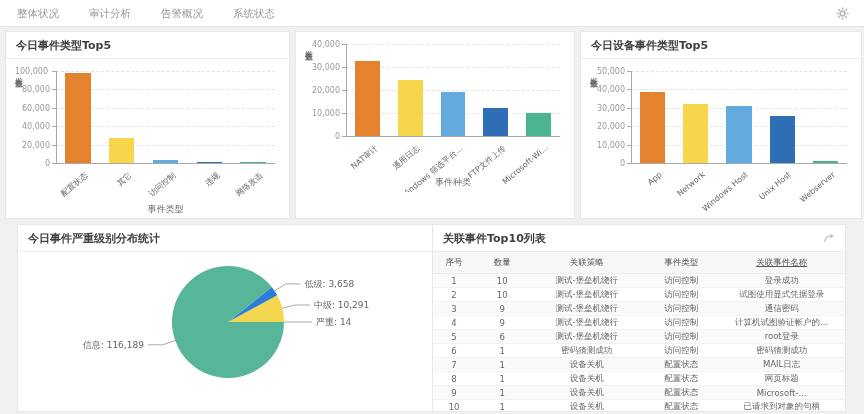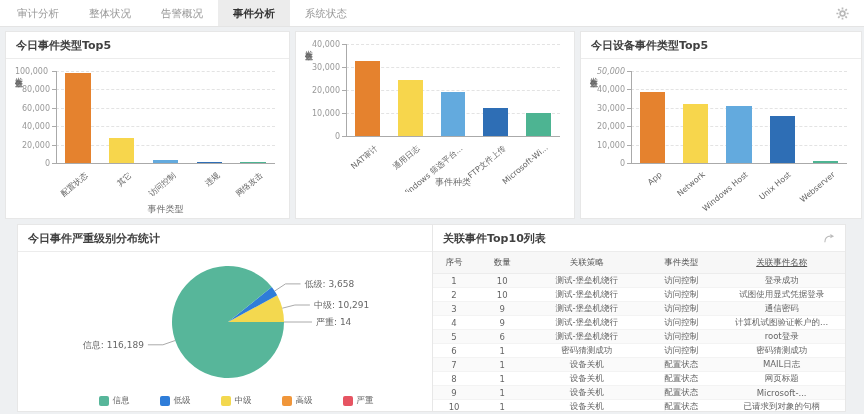--- a/index.html
+++ b/index.html
@@ -32,24 +32,23 @@
     overflow:hidden;white-space:nowrap;text-overflow:ellipsis;padding:0 2px}
   tr.alt td{background:#fafafa}
   .icon-svg{display:block}
 </style>
 </head>
 <body>
 
 <div class="dashboard">
 
   <div class="tabbar" id="tabbar">
+      <div class="tab">整体状况</div>
       <div class="tab">审计分析</div>
-      <div class="tab">整体状况</div>
       <div class="tab">告警概况</div>
-      <div class="tab active">事件分析</div>
       <div class="tab">系统状态</div>
     </div>
   <span class="gear">
     <svg class="icon-svg" width="15" height="15" viewBox="0 0 16 16">
       <g stroke="#b9b9b9" stroke-width="1.8" fill="none">
         <circle cx="8" cy="8" r="2.6"></circle>
         <path d="M8 1.5V3.6M8 12.4v2.1M1.5 8h2.1M12.4 8h2.1M3.4 3.4l1.5 1.5M11.1 11.1l1.5 1.5M12.6 3.4l-1.5 1.5M4.9 11.1l-1.5 1.5"></path>
       </g>
     </svg>
   </span>
@@ -123,21 +122,21 @@
         <div class="ylabel" style="left: 6px; top: 12px; height: 92px; display: flex; align-items: center;">发生数量</div>
         <div class="xtitle" style="left: 50px; top: 144px; width: 214px;">事件种类</div>
       </div>
   </div>
   <div class="card" style="left:580px;top:31px;width:282px;height:188px">
     <div class="card-h">
         <span>今日设备事件类型Top5</span>
       </div>
     <div class="card-b" id="bar2" style="height:160px">
         <div class="grid" style="left: 50px; top: 12px; width: 216px; height: 0px;"></div>
-        <div class="ytick" style="left: 2px; top: 8px; font-style: italic;">50,000</div>
+        <div class="ytick" style="left: 2px; top: 8px;">50,000</div>
         <div class="axis" style="left: 46px; top: 12px; width: 4px; height: 1px;"></div>
         <div class="grid" style="left: 50px; top: 30.4px; width: 216px; height: 0px;"></div>
         <div class="ytick" style="left: 2px; top: 26.4px;">40,000</div>
         <div class="axis" style="left: 46px; top: 30.4px; width: 4px; height: 1px;"></div>
         <div class="grid" style="left: 50px; top: 48.8px; width: 216px; height: 0px;"></div>
         <div class="ytick" style="left: 2px; top: 44.8px;">30,000</div>
         <div class="axis" style="left: 46px; top: 48.8px; width: 4px; height: 1px;"></div>
         <div class="grid" style="left: 50px; top: 67.2px; width: 216px; height: 0px;"></div>
         <div class="ytick" style="left: 2px; top: 63.2px;">20,000</div>
         <div class="axis" style="left: 46px; top: 67.2px; width: 4px; height: 1px;"></div>
@@ -174,42 +173,20 @@
           <path d="M210,70 L266.00,69.96 A56,56 0 0,0 259.21,43.28 Z" fill="#f3d84f"></path>
           <polyline points="264.3,56.2 276.9,53.0 291.9,53.0" fill="none" stroke="#aaa"></polyline>
           <text x="295.9" y="56.0" text-anchor="start" font-size="9" fill="#666">中级: 10,291</text>
           <path d="M210,70 L259.21,43.28 A56,56 0 0,0 253.75,35.05 Z" fill="#2f7dd9"></path>
           <polyline points="256.7,39.0 267.5,31.9 282.5,31.9" fill="none" stroke="#aaa"></polyline>
           <text x="286.5" y="34.9" text-anchor="start" font-size="9" fill="#666">低级: 3,658</text>
           <path d="M210,70 L253.75,35.05 A56,56 0 1,0 266.00,70.00 Z" fill="#57b69a"></path>
           <polyline points="157.2,88.5 144.9,92.8 129.9,92.8" fill="none" stroke="#aaa"></polyline>
           <text x="125.9" y="95.8" text-anchor="end" font-size="9" fill="#666">信息: 116,189</text>
         </svg>
-      <div class="legend" id="pieLegend">
-          <span class="leg-item">
-            <span class="leg-sw" style="background: rgb(87, 182, 154);"></span>
-            <span>信息</span>
-          </span>
-          <span class="leg-item">
-            <span class="leg-sw" style="background: rgb(47, 125, 217);"></span>
-            <span>低级</span>
-          </span>
-          <span class="leg-item">
-            <span class="leg-sw" style="background: rgb(243, 216, 79);"></span>
-            <span>中级</span>
-          </span>
-          <span class="leg-item">
-            <span class="leg-sw" style="background: rgb(240, 150, 58);"></span>
-            <span>高级</span>
-          </span>
-          <span class="leg-item">
-            <span class="leg-sw" style="background: rgb(230, 84, 98);"></span>
-            <span>严重</span>
-          </span>
-        </div>
     </div>
   </div>
 
   <div class="card" style="left:432px;top:224px;width:414px;height:188px">
     <div class="card-h">
       <span>关联事件Top10列表</span>
       <span>
         <svg class="icon-svg" width="12" height="12" viewBox="0 0 13 12">
           <path d="M2 10.5 Q2.3 4 8 4" stroke="#bbb" stroke-width="1.2" fill="none"></path>
           <path d="M8 1.6 L12 4 L8 6.4 Z" fill="#bbb"></path>

